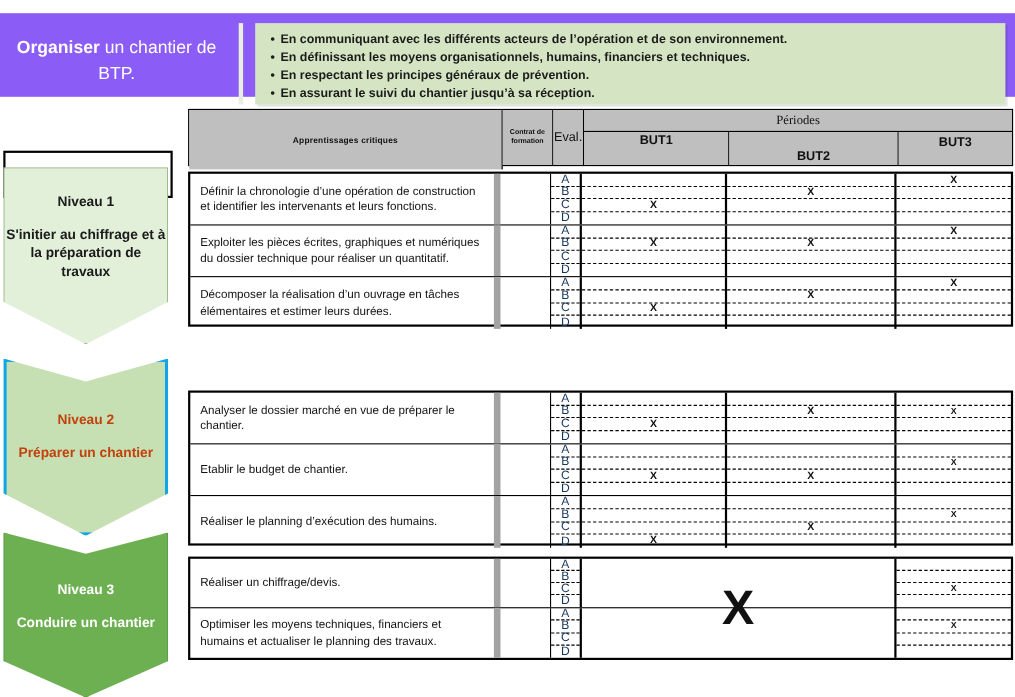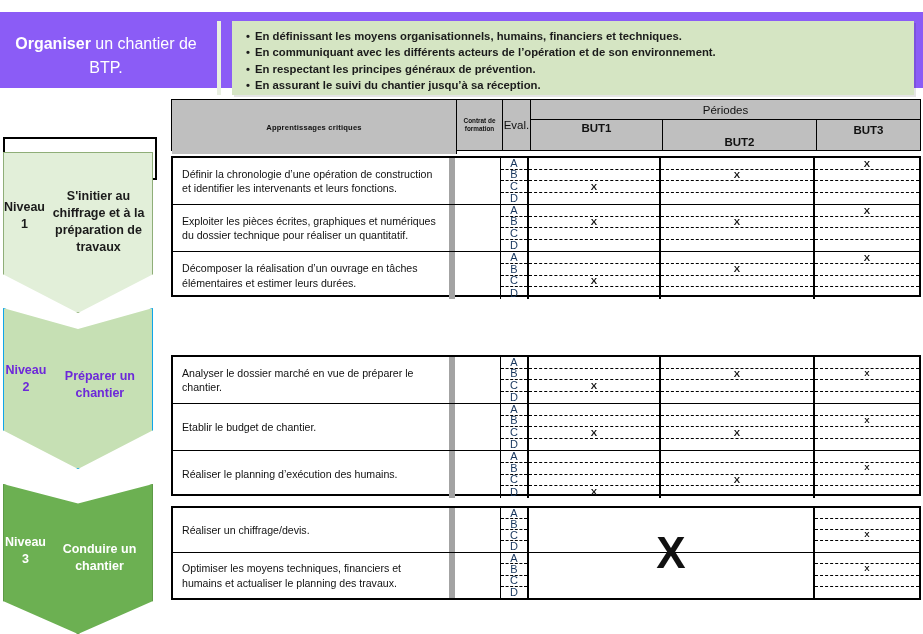--- a/index.html
+++ b/index.html
@@ -45,39 +45,39 @@
     position:absolute;left:3px;top:101px;width:150px;height:39px;
     border:2px solid #000;background:#fff;
     display:flex;align-items:center;justify-content:center;margin-top:36px;
   }
   #levels-title-box span{
     font-size:10.5px;font-weight:bold;color:#111;
   }
 
   .chevron{
     position:absolute;left:3px;width:150px;
-    display:flex;flex-direction:row;align-items:center;
+    display:flex;flex-direction:column;align-items:center;
     justify-content:center;text-align:center;
     box-sizing:border-box;
   }
   .chevron .ttl{font-weight:bold;font-size:12.5px;line-height:17px;}
   .chevron .sub{font-weight:bold;font-size:12.5px;line-height:17px;margin-top:13px;}
 
   #lvl1{
     top:152px;height:161px;
     background:#e2efd9;border:1px solid #8fae78;
     clip-path:polygon(0 0,100% 0,100% 76%,50% 100%,0 76%);
     color:#1b1b1b;
     padding-bottom:34px;
   }
   #lvl2{
-    top:308px;height:161px;
-    background:#c6e0b4;border:1px solid #0ea5e9;
+    top:326px;height:161px;
+    background:#c6e0b4;border:3px solid #0ea5e9;
     clip-path:polygon(0 0,50% 13%,100% 0,100% 76%,50% 100%,0 76%);
-    color:#6d28d9;
+    color:#c2410c;
     padding-bottom:34px;padding-top:14px;
   }
   #lvl3{
     top:484px;height:150px;
     background:#6cb052;border:1px solid #5d9a46;
     clip-path:polygon(0 0,50% 13%,100% 0,100% 78%,50% 100%,0 78%);
     color:#ffffff;
     padding-bottom:30px;padding-top:14px;
   }
 
@@ -91,21 +91,21 @@
     display:flex;align-items:center;justify-content:center;text-align:center;
     color:#111;}
 
   #h-ac{left:0;top:0;width:285px;height:54px;border-right:1px solid #000;
         font-size:7.6px;font-weight:bold;letter-spacing:0.2px;}
   #h-cf{left:285px;top:0;width:46px;height:50px;border-right:1px solid #000;
         font-size:6.4px;font-weight:bold;line-height:8.4px;padding:0 2px;}
   #h-ev{left:331px;top:0;width:28px;height:50px;border-right:1px solid #000;
         font-size:11.5px;font-weight:normal;}
   #h-per{left:359px;top:0;width:389px;height:20px;border-bottom:1px solid #000;
-        font-size:11.5px;}
+        font-size:11.5px;font-family:Liberation Serif, serif;}
   #h-b1{left:359px;top:20px;width:132px;height:30px;border-right:1px solid #000;
         font-size:11.5px;font-weight:bold;align-items:flex-end;padding-bottom:16px;}
   #h-b2{left:491px;top:20px;width:154px;height:30px;border-right:1px solid #000;
         font-size:11.5px;font-weight:bold;align-items:flex-end;padding-bottom:2px;}
   #h-b3{left:645px;top:20px;width:103px;height:30px;
         font-size:11.5px;font-weight:bold;align-items:flex-start;padding-top:4px;}
 
   .block{
     position:absolute;left:171px;width:750px;
     border:2px solid #000;box-sizing:border-box;background:#fff;
@@ -181,22 +181,22 @@
 </head>
 <body>
 
 <div id="banner">
   <div id="banner-title">
     <b>Organiser</b><span> un chantier de BTP.</span>
   </div>
   <div id="banner-divider"></div>
   <div id="banner-box">
     <ul id="banner-list">
+      <li>En communiquant avec les différents acteurs de l’opération et de son environnement.</li>
       <li>En définissant les moyens organisationnels, humains, financiers et techniques.</li>
-      <li>En communiquant avec les différents acteurs de l’opération et de son environnement.</li>
       <li>En respectant les principes généraux de prévention.</li>
       <li>En assurant le suivi du chantier jusqu’à sa réception.</li>
     </ul>
   </div>
 </div>
 
 <div id="levels-title-box">
   <span>Niveaux de developpement</span>
 </div>
 

